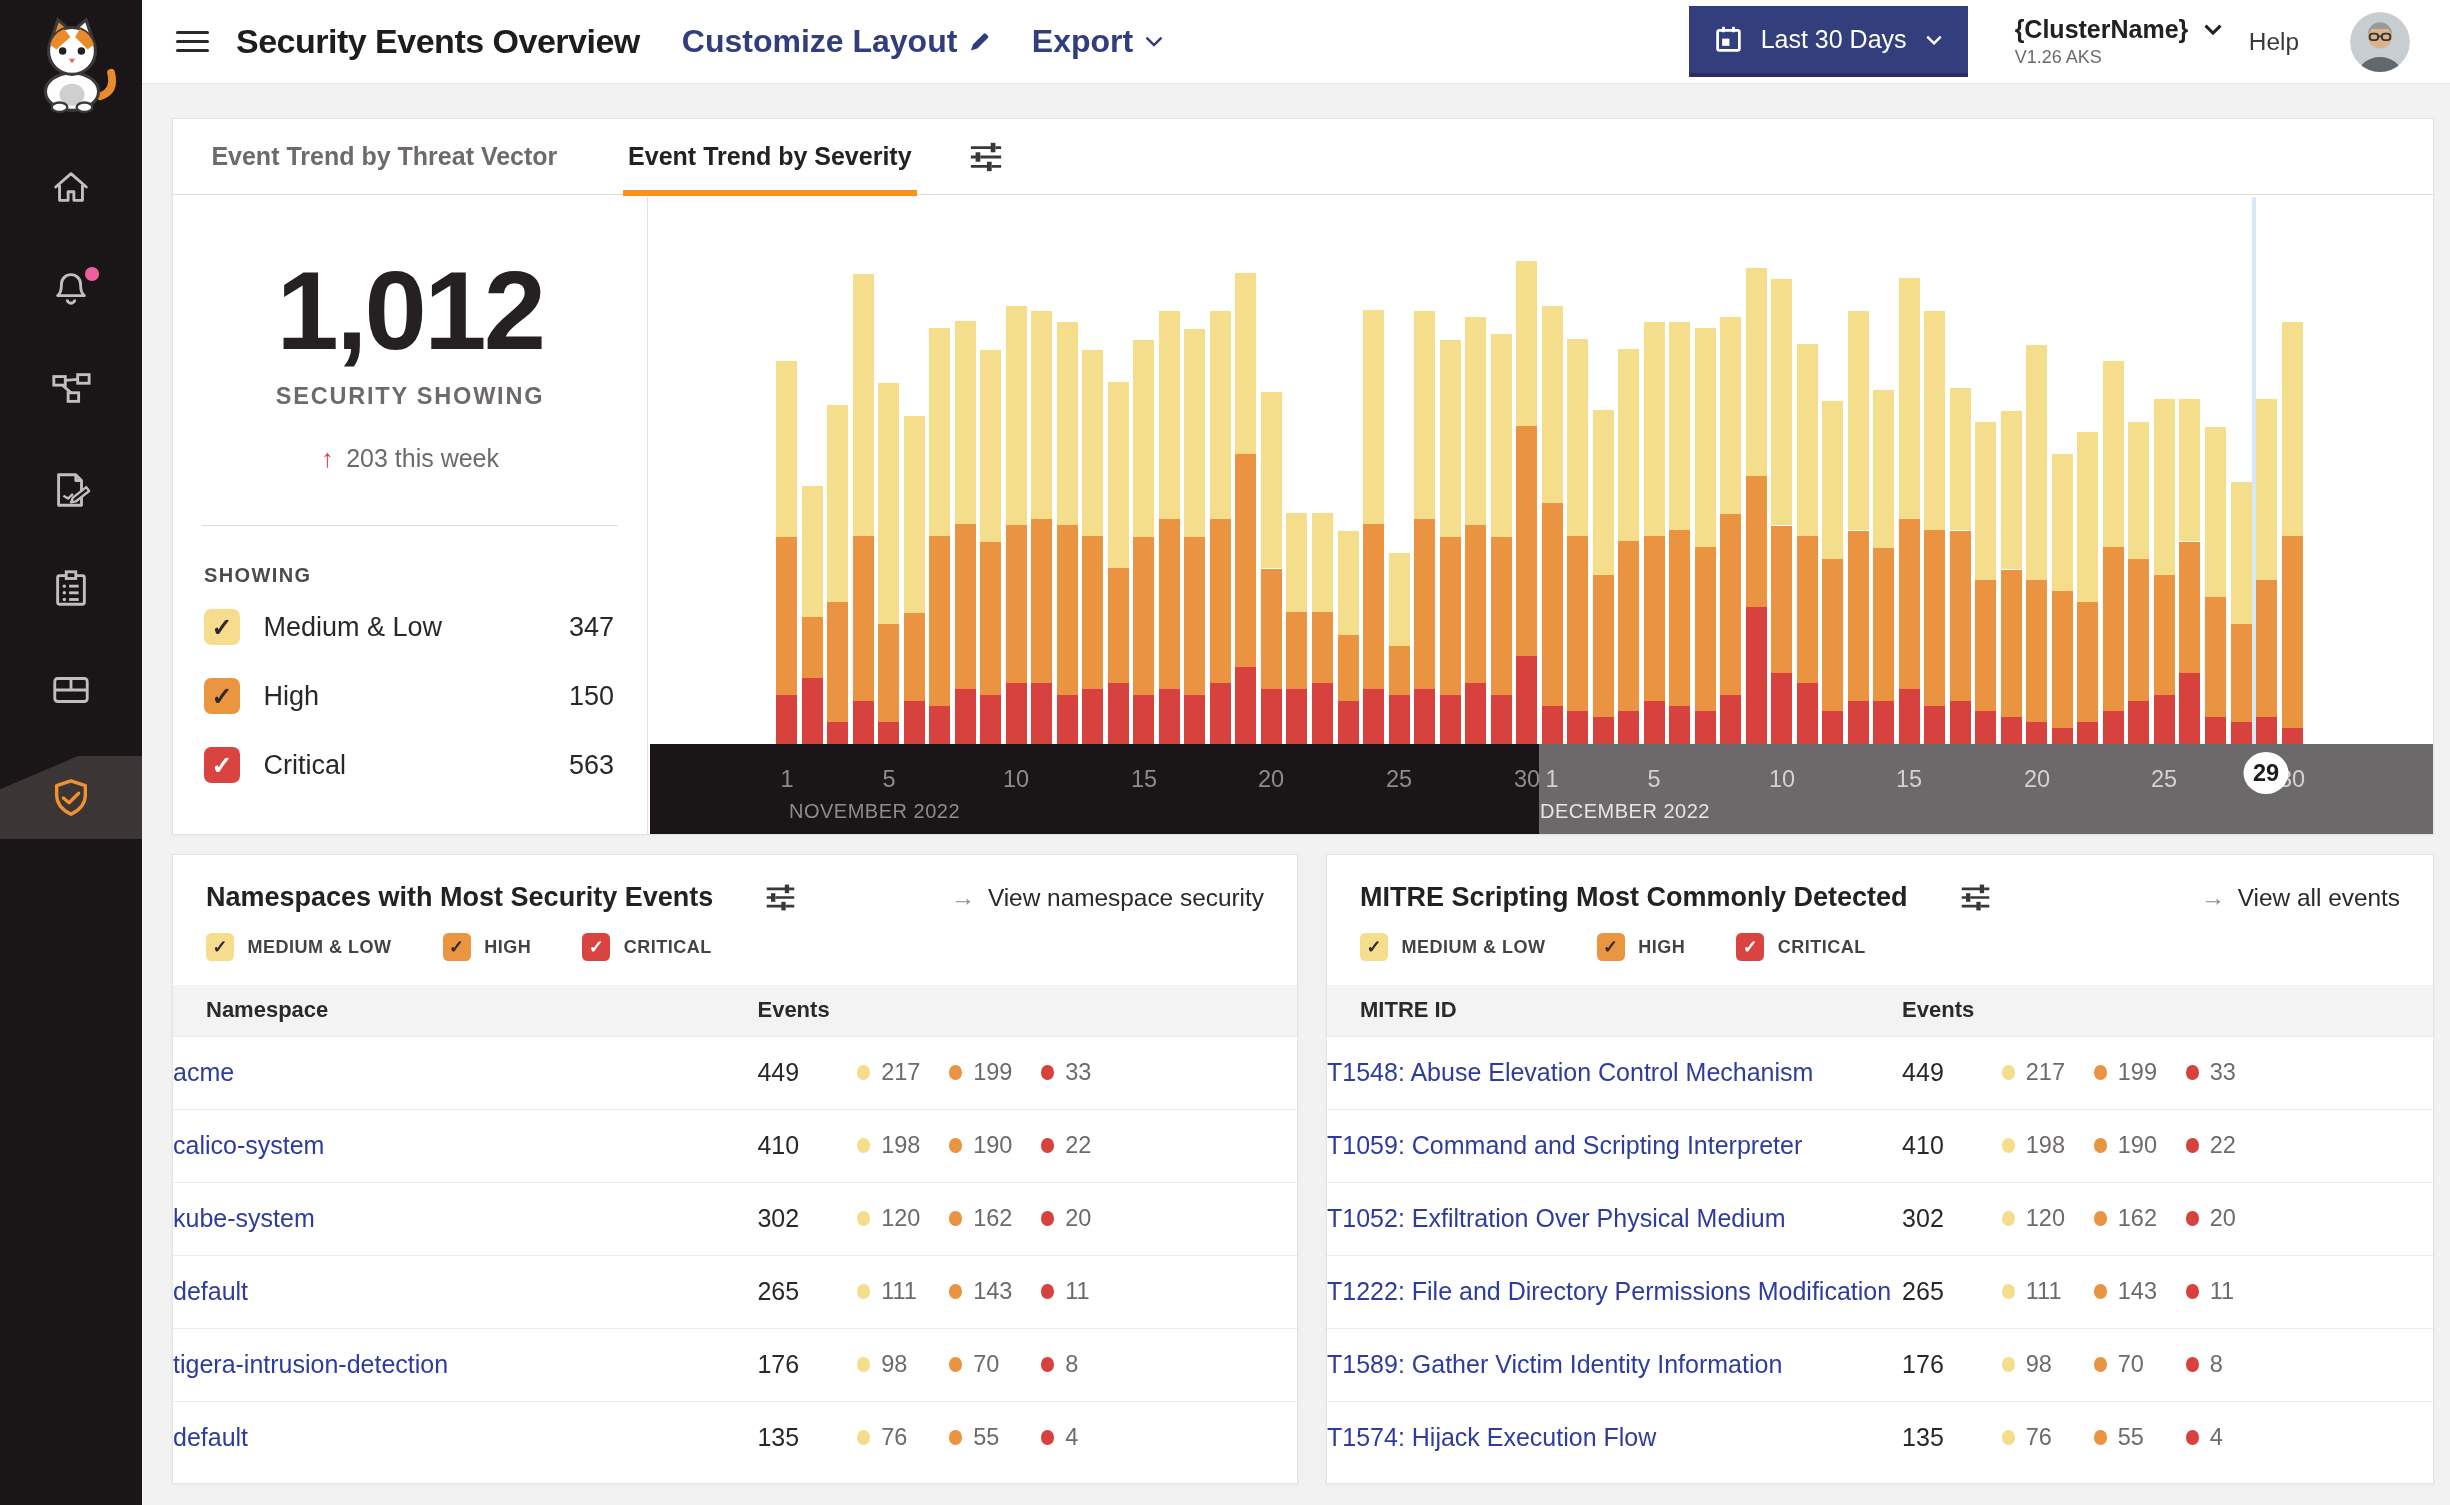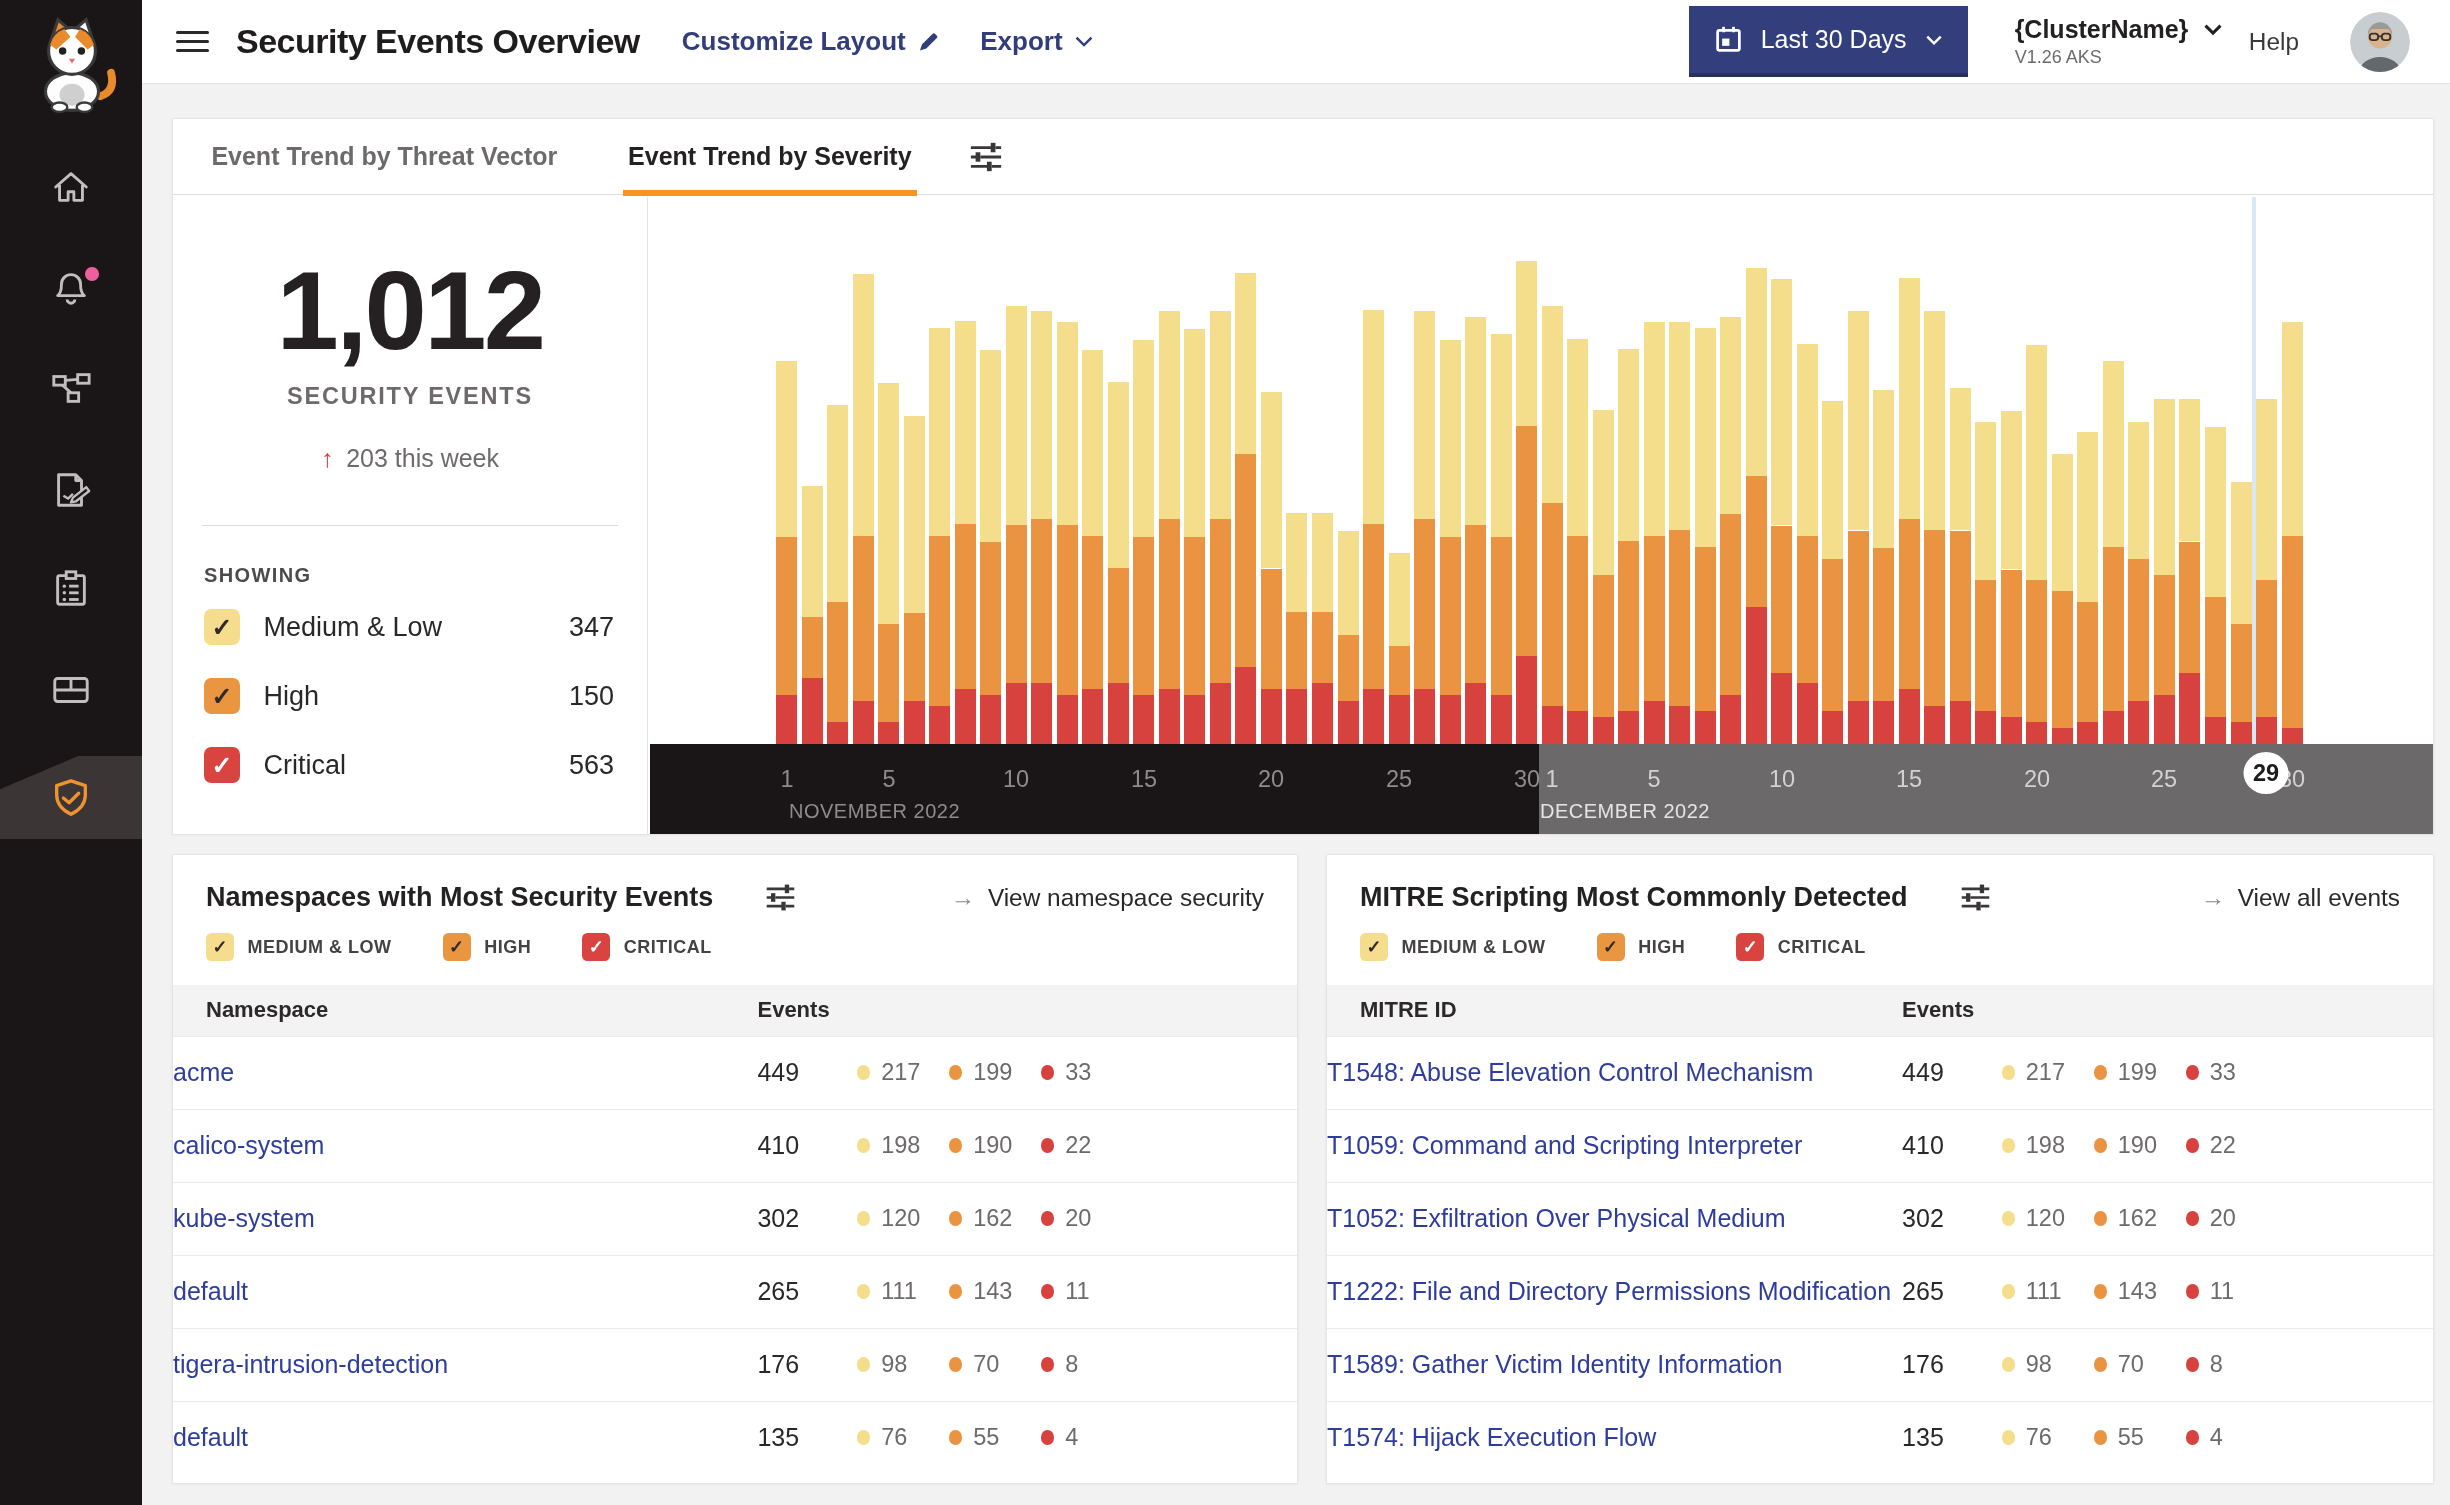--- a/index.html
+++ b/index.html
@@ -12,21 +12,21 @@
   .nav-item{position:absolute;left:0;width:142px;height:83px;display:flex;align-items:center;justify-content:center;color:#c2bebf;cursor:pointer;}
   .nav-item svg{width:42px;height:42px;}
   .nav-item.active{background:#3b3536;clip-path:polygon(0 40%,55% 0,100% 0,100% 100%,0 100%);}
   .badge-dot{position:absolute;width:13.6px;height:13.6px;border-radius:50%;background:#ee5f9e;top:22px;right:43px;}
 
   
   .topbar{position:absolute;left:142px;top:0;width:2308px;height:83px;background:#fff;border-bottom:0.9px solid #e6e4e5;display:flex;align-items:center;}
   .hamburger{margin-left:34px;width:33px;cursor:pointer;}
   .hamburger i{display:block;height:3.6px;background:#2a2829;margin:5.4px 0;border-radius:1.8px;}
   .page-title{font-size:34px;font-weight:bold;color:#1e1c1d;margin-left:27px;letter-spacing:-0.5px;}
-  .hlink{display:flex;align-items:center;gap:11px;color:#323e7c;font-size:26px;font-weight:600;cursor:pointer;}
+  .hlink{display:flex;align-items:center;gap:11px;color:#323e7c;font-size:32px;font-weight:600;cursor:pointer;}
   .hlink.customize{margin-left:42px;}
   .hlink.export{margin-left:40px;}
   .daterange{margin-left:auto;height:71px;min-width:279px;background:#333e7c;border:none;border-bottom:4.5px solid #272f5e;color:#fff;
              display:flex;align-items:center;justify-content:center;gap:18px;font-size:25px;font-family:inherit;cursor:pointer;}
   .cluster{margin-left:47px;cursor:pointer;}
   .cluster-top{display:flex;align-items:center;gap:14.5px;font-size:25px;font-weight:bold;color:#222021;}
   .cluster-sub{font-size:18px;color:#6e6a6b;margin-top:3.6px;}
   .help{margin-left:26px;font-size:24.4px;color:#3a3839;cursor:pointer;}
   .avatar{margin-left:51px;margin-right:40px;width:60px;height:60px;border-radius:50%;overflow:hidden;cursor:pointer;flex:none;}
 
@@ -230,21 +230,21 @@
       <svg class="tune" width="34" height="34" viewBox="0 0 36 36">
           <path d="M2 8 h22 M28 8 h6 M2 18 h6 M12 18 h22 M2 28 h18 M24 28 h10" stroke="currentColor" stroke-width="3"></path>
           <rect x="23" y="3" width="5" height="10" fill="currentColor"></rect>
           <rect x="7" y="13" width="5" height="10" fill="currentColor"></rect>
           <rect x="19" y="23" width="5" height="10" fill="currentColor"></rect>
         </svg>
     </div>
 
     <div class="stats">
       <div class="big-number">1,012</div>
-      <div class="big-label">SECURITY EVENTS</div>
+      <div class="big-label">SECURITY SHOWING</div>
       <div class="delta"><span class="up">↑</span><span>203 this week</span></div>
       <hr>
       <div class="showing">SHOWING</div>
 
       <div class="sev-row">
         <span class="cbx" style="background: rgb(246, 221, 141); color: rgb(47, 43, 44);">✓</span>
         <span class="sev-label">Medium &amp; Low</span>
         <span class="sev-count">347</span>
       </div>
       <div class="sev-row">

